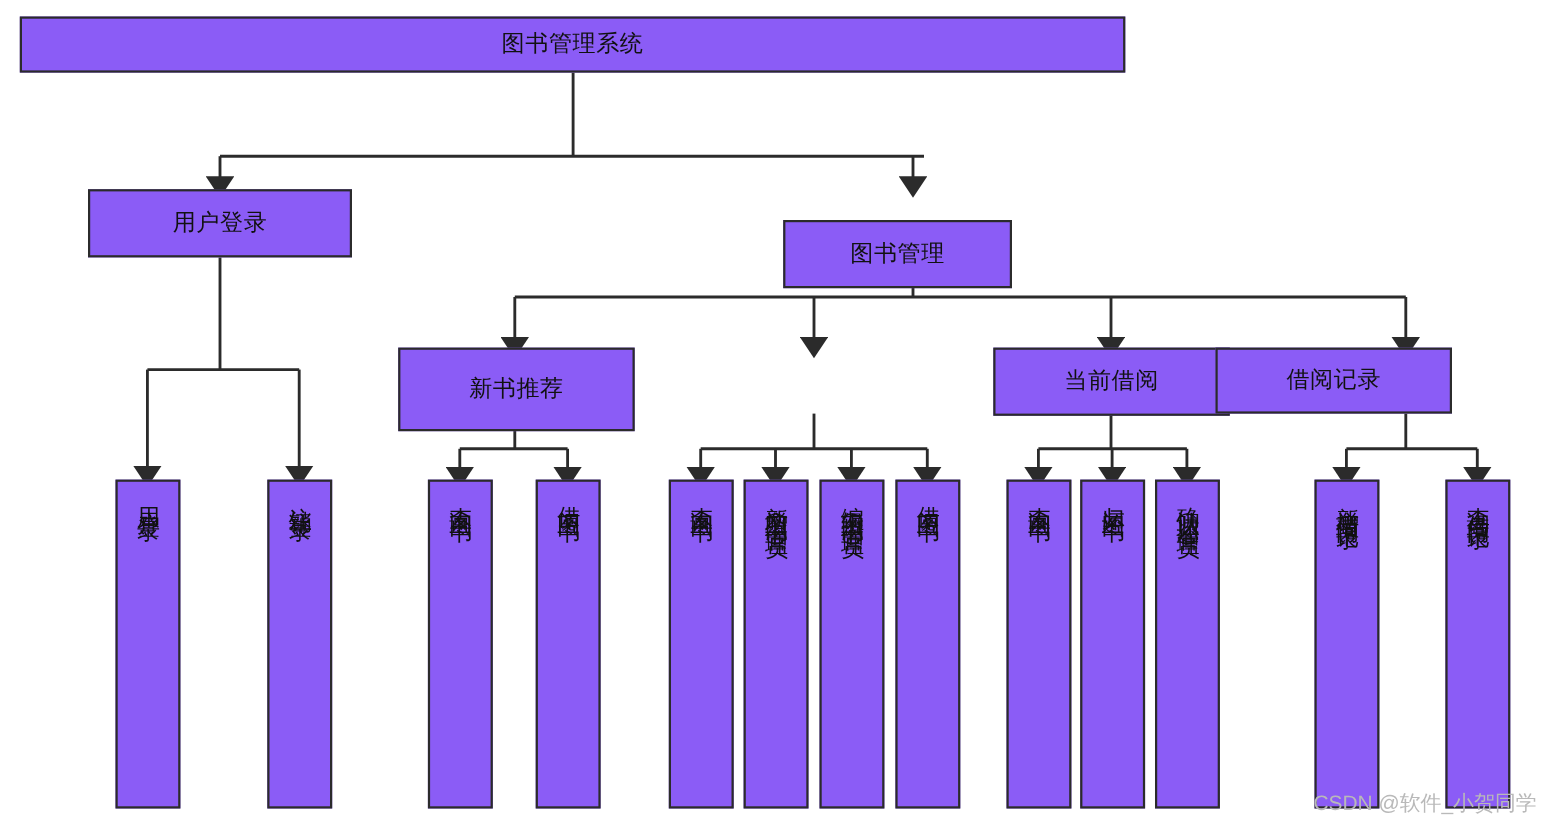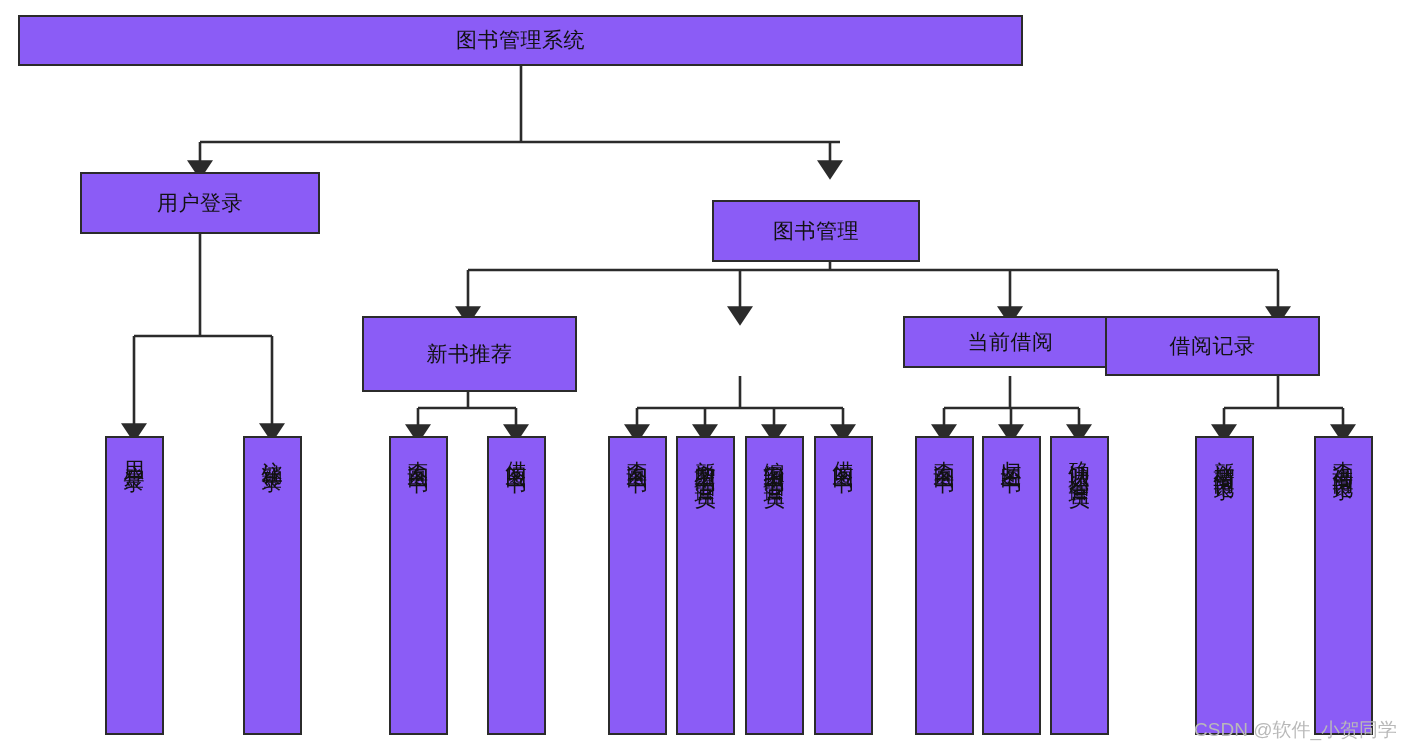--- a/index.html
+++ b/index.html
@@ -131,21 +131,21 @@
   <div class="node" style="left:80px; top:172px; width:240px; height:62px;">
     <span class="node-label">用户登录</span>
   </div>
   <div class="node" style="left:712px; top:172px; width:208px; height:62px;margin-top:28px;">
     <span class="node-label">图书管理</span>
   </div>
 
   <div class="node" style="left:362px; top:316px; width:215px; height:76px;">
     <span class="node-label">新书推荐</span>
   </div>
-  <div class="node" style="left:903px; top:316px; width:215px; height:52px;">
+  <div class="node" style="left:903px; top:316px; width:215px; height:62px;">
     <span class="node-label">当前借阅</span>
   </div>
   <div class="node" style="left:1105px; top:316px; width:215px; height:60px;align-items:center;">
     <span class="node-label">借阅记录</span>
   </div>
 
   <div class="node vertical" style="left:105px; top:436px; width:59px; height:299px;">
     <span class="node-label">用户登录</span>
   </div>
   <div class="node vertical" style="left:243px; top:436px; width:59px; height:299px;">

